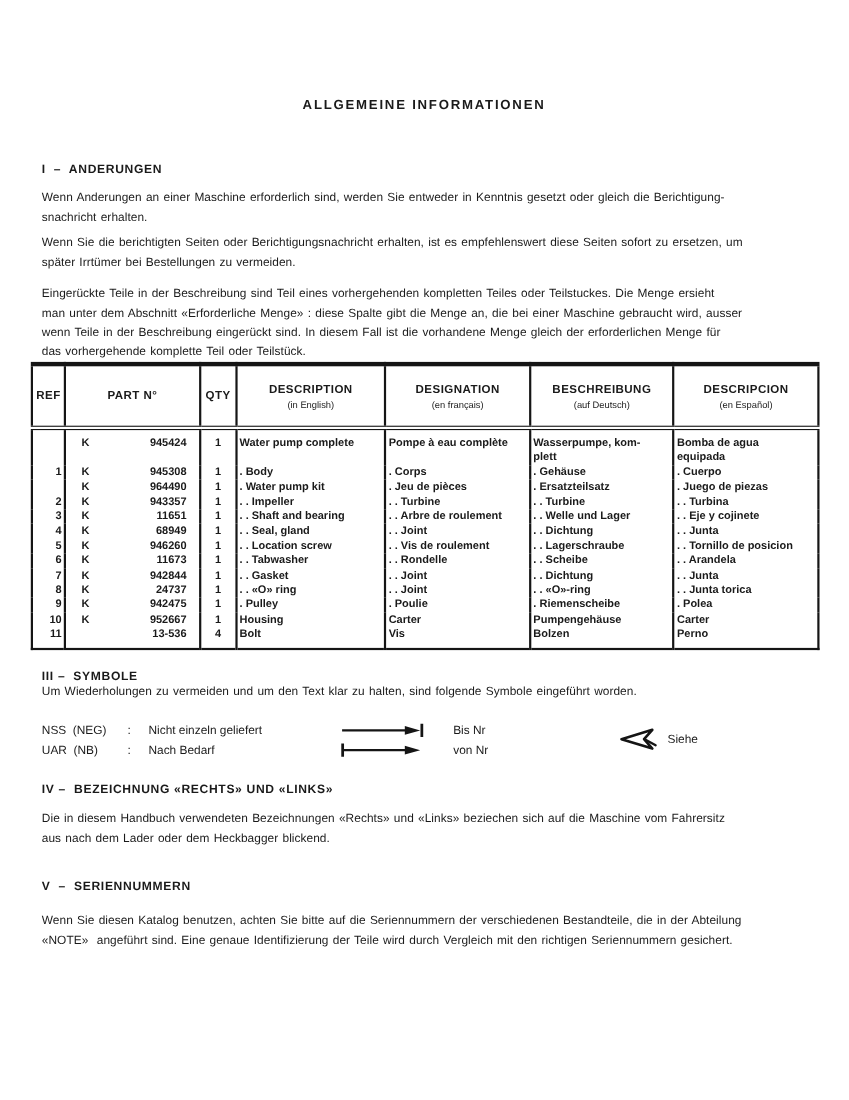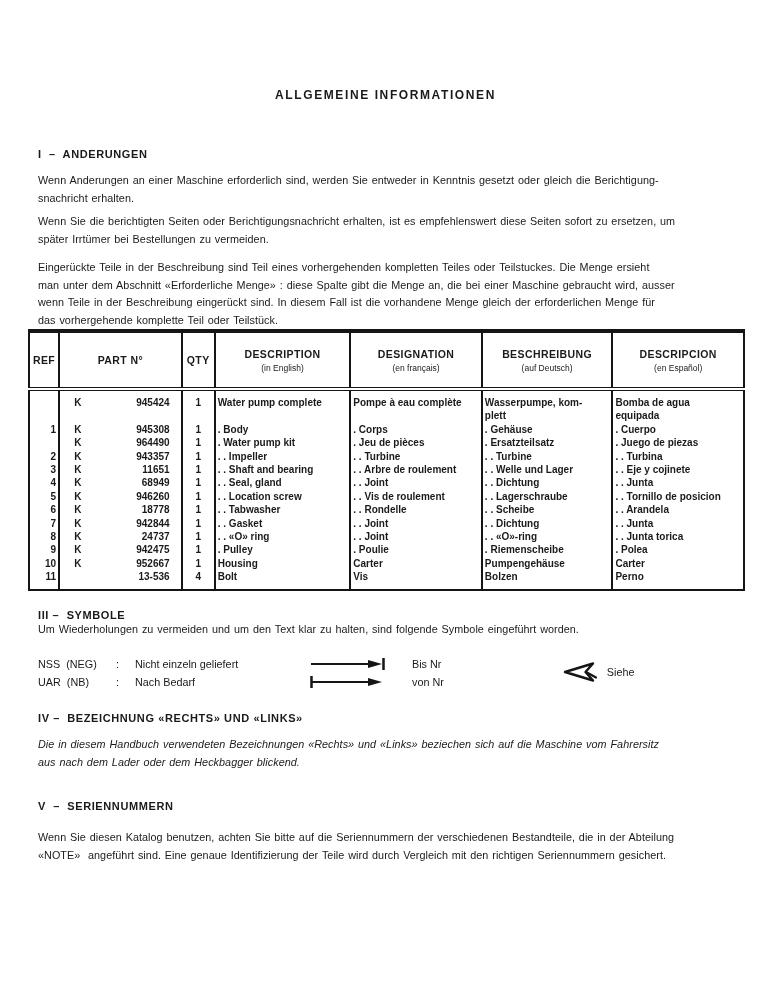--- a/index.html
+++ b/index.html
@@ -22,21 +22,21 @@
   }
 
   .mt-h1 { margin-top:46px; }
   .mt-p1 { margin-top:12px; }
   .mt-p2 { margin-top:6px; }
   .mt-h2 { margin-top:19px; }
   .mt-p3 { margin-top:11px; }
   .mt-h3 { margin-top:18px; }
   .mt-p4 { }
   .mt-h4 { margin-top:21px; }
-  .mt-p5 { margin-top:12px;font-style:italic; }
+  .mt-p5 { margin-top:12px; }
   .mt-h5 { margin-top:29px; }
   .mt-p6 { margin-top:17px; }
 
   
   table.parts {
     border-collapse:collapse; table-layout:fixed; width:717px;
     margin-left:-10px; 
     border:2px solid #151515; border-top-width:4px;
   }
   table.parts col.c-ref  { width:30px; }
@@ -196,21 +196,21 @@
           <td class="ref-cell">5</td>
           <td class="part-cell"><div class="part-flex"><span>K</span><span>946260</span></div></td>
           <td class="qty-cell">1</td>
           <td class="txt-cell">. . Location screw</td>
           <td class="txt-cell">. . Vis de roulement</td>
           <td class="txt-cell">. . Lagerschraube</td>
           <td class="txt-cell">. . Tornillo de posicion</td>
         </tr>
         <tr>
           <td class="ref-cell">6</td>
-          <td class="part-cell"><div class="part-flex"><span>K</span><span>18778</span></div></td>
+          <td class="part-cell"><div class="part-flex"><span>K</span><span>11673</span></div></td>
           <td class="qty-cell">1</td>
           <td class="txt-cell">. . Tabwasher</td>
           <td class="txt-cell">. . Rondelle</td>
           <td class="txt-cell">. . Scheibe</td>
           <td class="txt-cell">. . Arandela</td>
         </tr>
         <tr>
           <td class="ref-cell">7</td>
           <td class="part-cell"><div class="part-flex"><span>K</span><span>942844</span></div></td>
           <td class="qty-cell">1</td>

